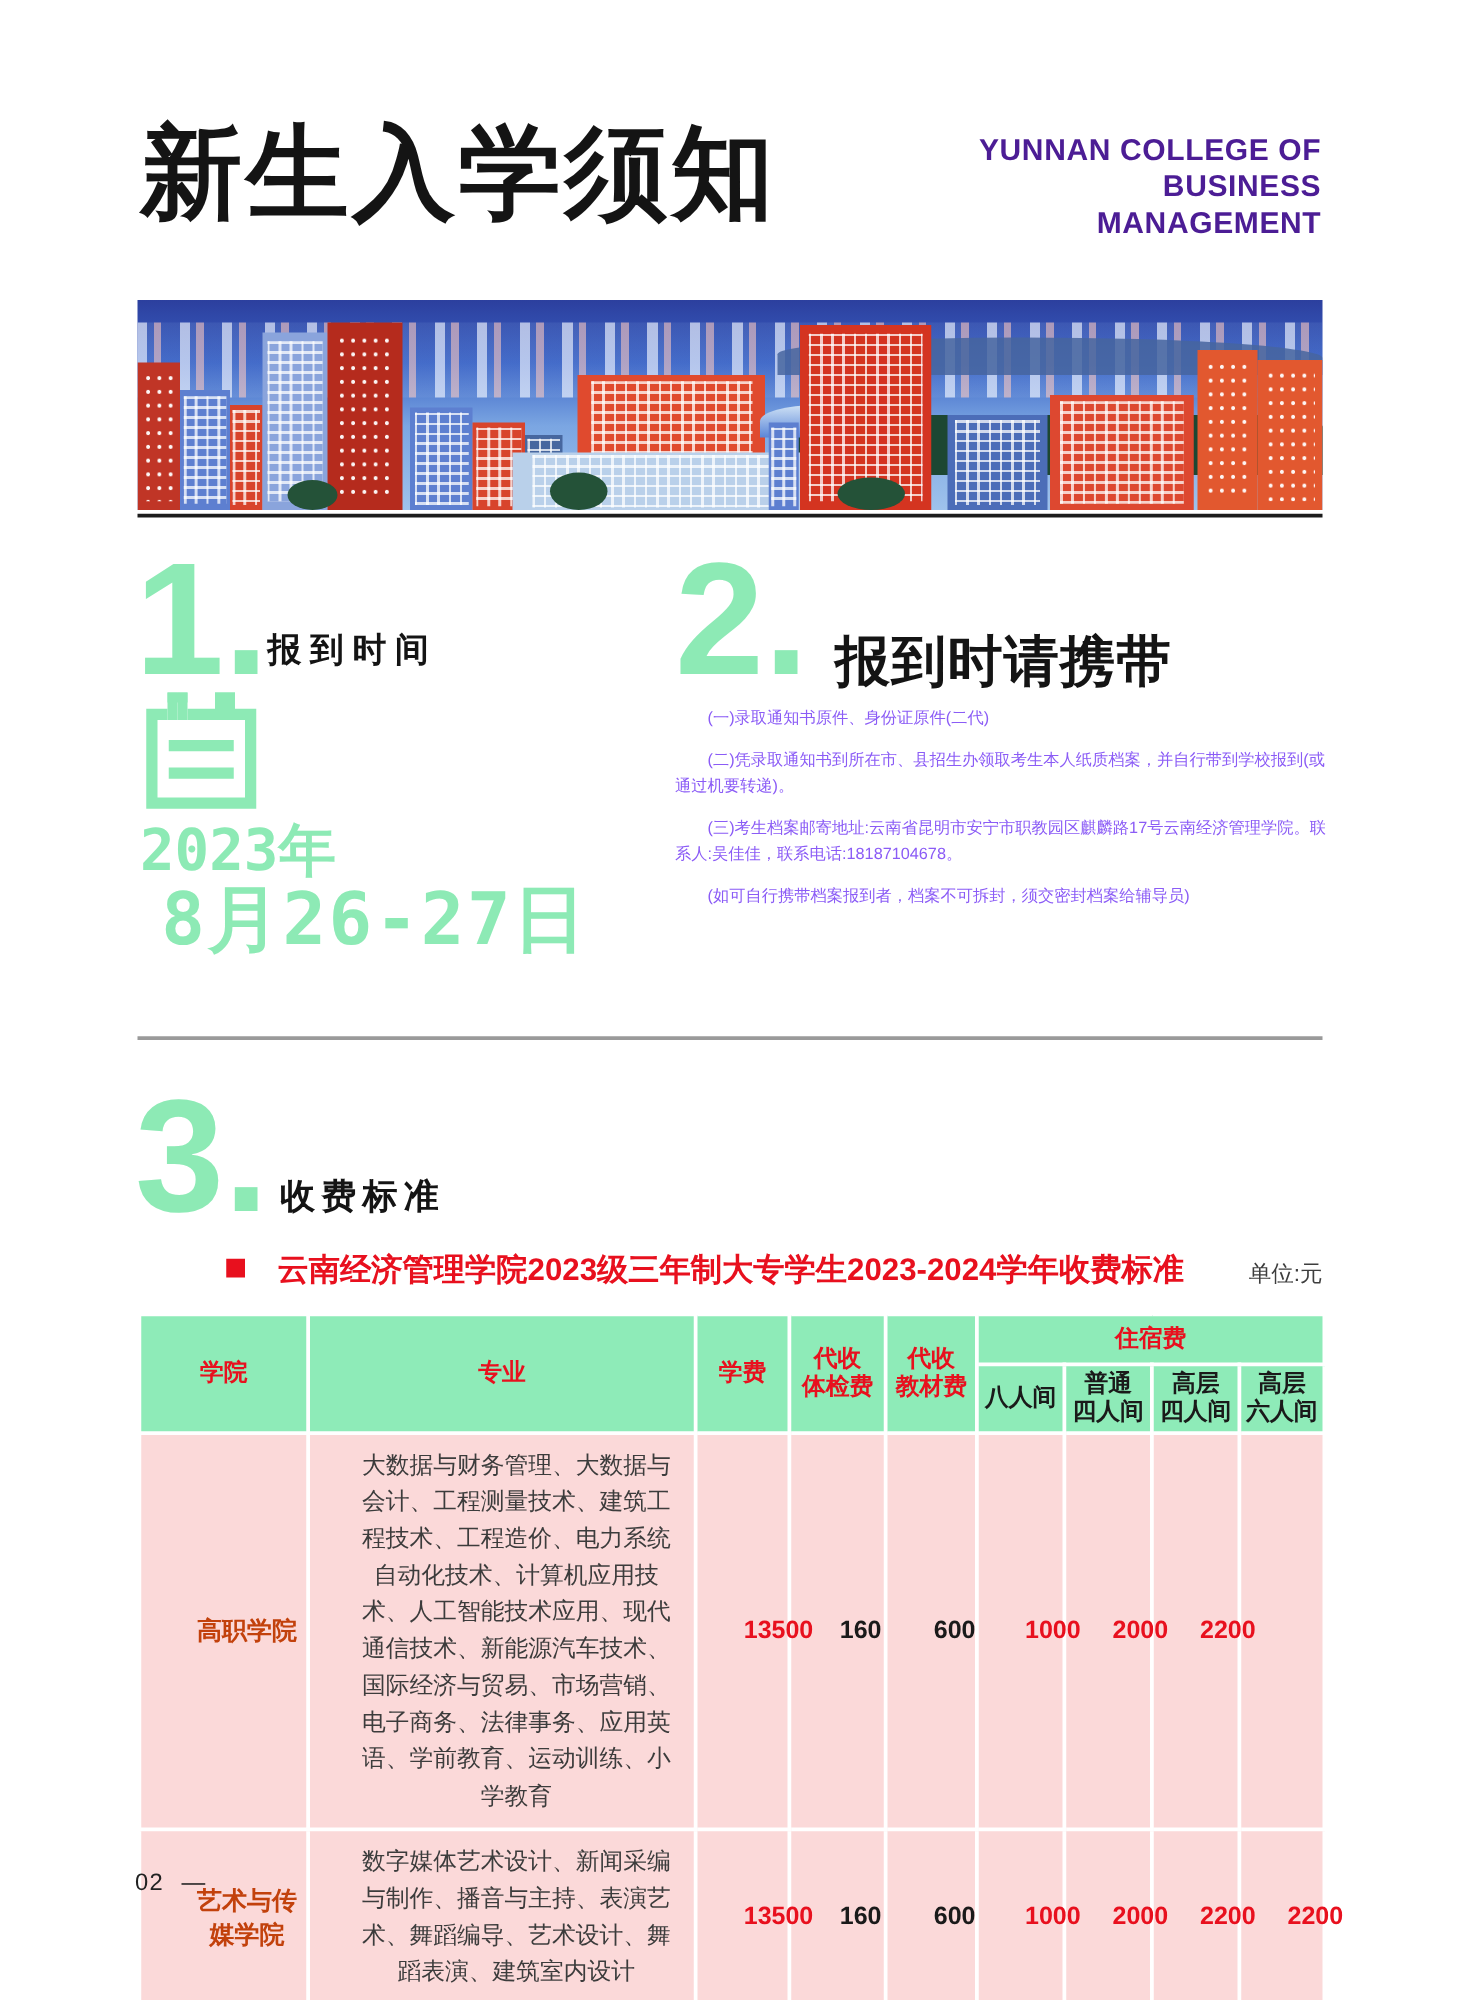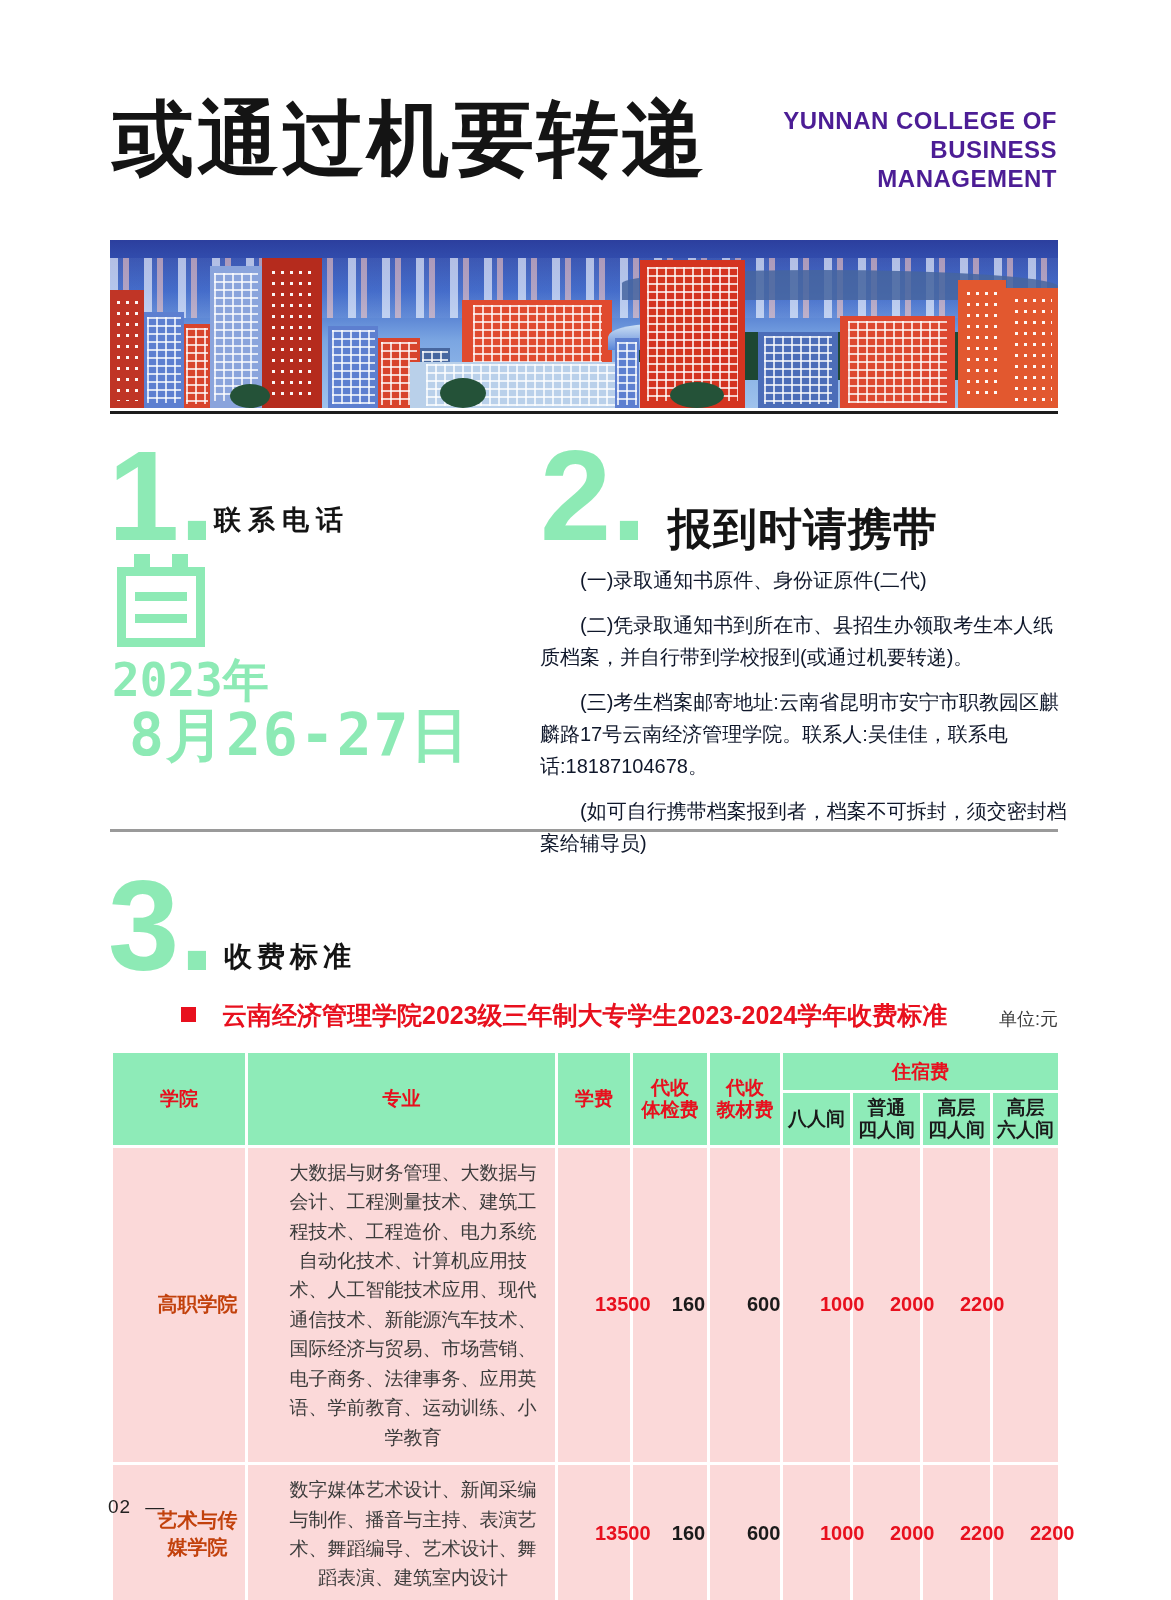--- a/index.html
+++ b/index.html
@@ -43,22 +43,22 @@
   .h1s { left:214px; top:502px; font-size:27px; letter-spacing:7px; }
   .cal { position:absolute; left:117px; top:567px; width:88px; height:80px; border:9px solid #8deab5; }
   .cal-tab { position:absolute; top:-22px; width:13px; height:22px; border:8px solid #8deab5; border-bottom:none; background:#fff; }
   .cal-line { position:absolute; left:9px; right:9px; height:9px; background:#8deab5; }
   .pix { position:absolute; font-family:"DejaVu Sans Mono", monospace; font-weight:700; color:#8deab5; }
   .year { left:112px; top:650px; font-size:46px; }
   .dates { left:105px; top:697px; font-size:58px; letter-spacing:2px;margin-left:24px; }
 
   
   .h2s { left:668px; top:500px; font-size:44px; letter-spacing:1px; }
-  .s2body { position:absolute; left:540px; top:564px; width:528px; font-size:20px;
-            color:#0f172a; line-height:1.6; }
+  .s2body { position:absolute; left:540px; top:564px; width:528px; font-size:13px;
+            color:#8b5cf6; line-height:1.6; }
   .s2body p { margin:0 0 13px 0; text-indent:2em; }
 
   
   .divider { position:absolute; left:110px; top:829px; width:948px; height:3px; background:#9a9a9a; }
 
   
   .h3s { left:224px; top:938px; font-size:28px; letter-spacing:5px; }
   .bullet { position:absolute; left:181px; top:1007px; width:15px; height:15px; background:#e8101e; }
   .tcap { position:absolute; left:222px; top:999px; font-size:25px; font-weight:800; color:#e8101e; }
   .unit { position:absolute; right:113px; top:1007px; font-size:18px; color:#3d3d3d; }
@@ -83,21 +83,21 @@
 
   
   .footer { position:absolute; left:108px; top:1496px; font-size:19px; color:#222; letter-spacing:1px; }
   .footer .dash { margin-left:14px; }
 </style>
 </head>
 <body>
 
 <div class="page">
 
-  <div class="title">或通过机要转递</div>
+  <div class="title">新生入学须知</div>
   <div class="college-en">
     <div>YUNNAN COLLEGE OF</div>
     <div>BUSINESS</div>
     <div>MANAGEMENT</div>
   </div>
 
   <div class="photo">
     <div class="far-city"></div>
     <div class="mountains"></div>
     <div class="tree-band"></div>
@@ -118,21 +118,21 @@
     <div class="b win-grid" style="left:730px;width:115px;height:92px;background:#dd4830;"></div>
     <div class="b win-dots" style="left:848px;width:48px;height:128px;background:#e2582f;"></div>
     <div class="b win-dots" style="left:896px;width:52px;height:120px;background:#e2582f;"></div>
     <div class="tree" style="left:330px;bottom:0;width:46px;height:30px;"></div>
     <div class="tree" style="left:560px;bottom:0;width:54px;height:26px;"></div>
     <div class="tree" style="left:120px;bottom:0;width:40px;height:24px;"></div>
   </div>
   <div class="photo-underline"></div>
 
   <div class="big-num" style="left:108px;top:432px;">1.</div>
-  <div class="sec-heading h1s">联系电话</div>
+  <div class="sec-heading h1s">报到时间</div>
   <div class="cal">
     <div class="cal-tab" style="left:8px;"></div>
     <div class="cal-tab" style="right:8px;"></div>
     <div class="cal-line" style="top:16px;"></div>
     <div class="cal-line" style="top:38px;"></div>
   </div>
   <div class="pix year">2023年</div>
   <div class="pix dates">8月26-27日</div>
 
   <div class="big-num" style="left:540px;top:432px;">2.</div>

